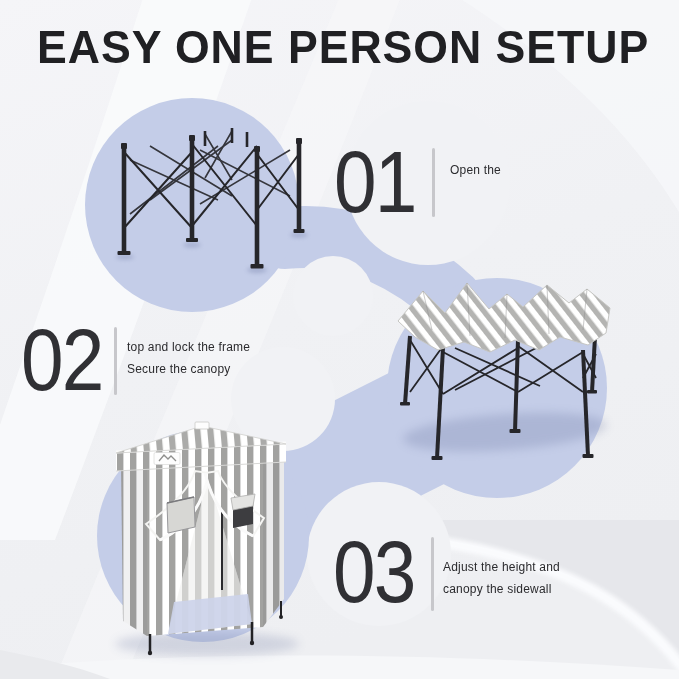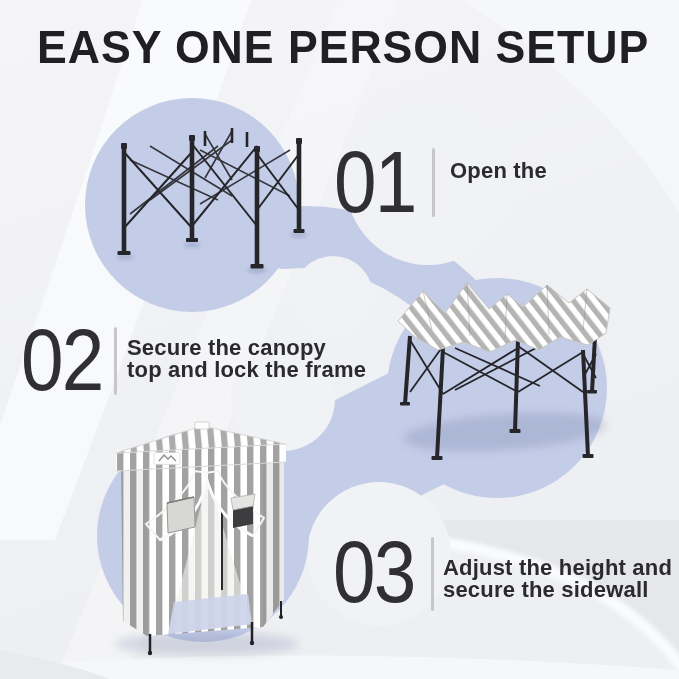--- a/index.html
+++ b/index.html
@@ -21,21 +21,21 @@
   .num-1{left:334px;top:150px;}
   .num-2{left:21px;top:328px;}
   .num-3{left:333px;top:540px;}
   .step-divider{
     position:absolute;width:3px;background:#c7c7cb;border-radius:2px;
   }
   .div-1{left:432px;top:148px;height:69px;}
   .div-2{left:114px;top:327px;height:68px;}
   .div-3{left:431px;top:537px;height:74px;}
   .step-text{
-    position:absolute;font-size:22px;font-weight:700;color:#2b2b2e;
+    position:absolute;font-size:12px;font-weight:400;color:#2b2b2e;
     line-height:21.5px;letter-spacing:.2px;white-space:nowrap;
   }
   .txt-1{left:450px;top:160px;}
   .txt-2{left:127px;top:337px;}
   .txt-3{left:443px;top:544px;margin-top:13px;}
   .step-text span{display:block;}
 </style>
 </head>
 <body>
 
@@ -206,24 +206,24 @@
 
   <div class="step-number num-1">01</div>
   <div class="step-divider div-1"></div>
   <div class="step-text txt-1">
     <span>Open the</span>
   </div>
 
   <div class="step-number num-2">02</div>
   <div class="step-divider div-2"></div>
   <div class="step-text txt-2">
+    <span>top and lock the frame</span>
     <span>Secure the canopy</span>
-    <span>top and lock the frame</span>
   </div>
 
   <div class="step-number num-3">03</div>
   <div class="step-divider div-3"></div>
   <div class="step-text txt-3">
     <span>Adjust the height and</span>
-    <span>secure the sidewall</span>
+    <span>canopy the sidewall</span>
   </div>
 
 </div>
 
 </body></html>

